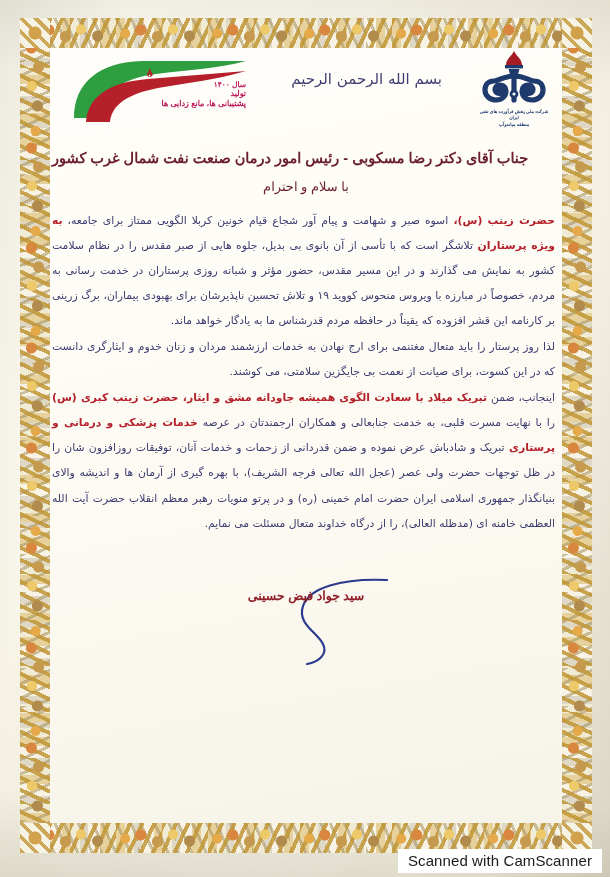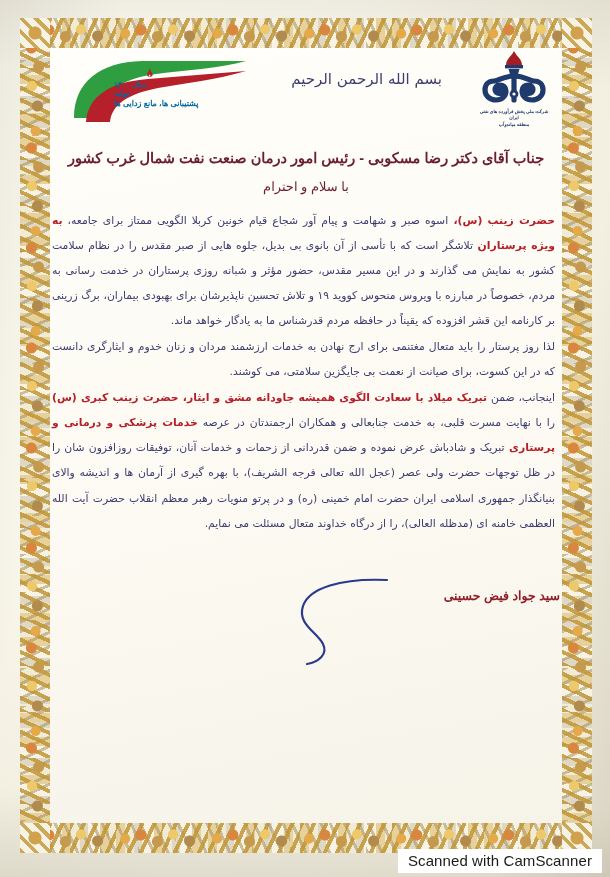--- a/index.html
+++ b/index.html
@@ -105,59 +105,59 @@
   .logo-row{position:relative;height:84px;}
 
   
   .iran-emblem{
     position:absolute; left:18px; top:6px; width:180px; height:70px;
     direction:rtl;
   }
   .iran-emblem svg{display:block;}
   .emblem-text{
     position:absolute; left:44px; top:24px; width:132px;
-    text-align:left; line-height:1.25; color:#0369a1;
+    text-align:right; line-height:1.25; color:#be185d;
   }
   .emblem-year{font-size:7.5px;font-weight:bold;letter-spacing:.3px;}
   .emblem-l1{font-size:8px;font-weight:bold;}
   .emblem-l2{font-size:8px;font-weight:bold;}
 
   
   .nioc{position:absolute; right:8px; top:0; width:76px; text-align:center;}
   .nioc svg{display:block;margin:0 auto;}
   .nioc-cap{font-size:4.6px;color:#1f3b6e;line-height:1.35;margin-top:1px;font-weight:bold;}
 
   .bismillah{
     position:absolute; right:118px; top:20px; left:190px;
     font-size:15px; color:#3f3e72;
     font-family:"DejaVu Sans",sans-serif;
   }
 
   .addressee{
-    margin-top:16px; text-align:center; font-size:14.5px;
+    margin-top:16px; text-align:left; font-size:14.5px;
     color:#6b1f2e; font-weight:bold; letter-spacing:.2px;
   }
   .salutation{
     margin-top:13px; text-align:center; font-size:13px;
     color:#6b1f2e; font-weight:normal;
   }
 
   .body{
     margin-top:14px;
     font-size:10.8px;
     line-height:2.32;
     text-align:justify;
     color:#3c3b70;
     font-family:"DejaVu Sans",sans-serif;
   }
   .body p{margin:0 5px 1px 0;}
   .hl{color:#b4202a;font-weight:bold;}
 
   .sign-block{
-    margin-top:47px; text-align:right; position:relative; height:118px;
+    margin-top:47px; text-align:center; position:relative; height:118px;
   }
   .sig-scribble{position:absolute; left:0; right:0; top:-14px; height:86px;}
   .sig-scribble svg{display:block;margin:0 auto;}
   .signer{
     position:relative; font-size:12.5px; color:#8f1f28;
     font-weight:bold; margin-top:52px;
   }
   .signer-title{
     position:relative; font-size:11.5px; color:#8f1f28;
     font-weight:bold; margin-top:9px;

